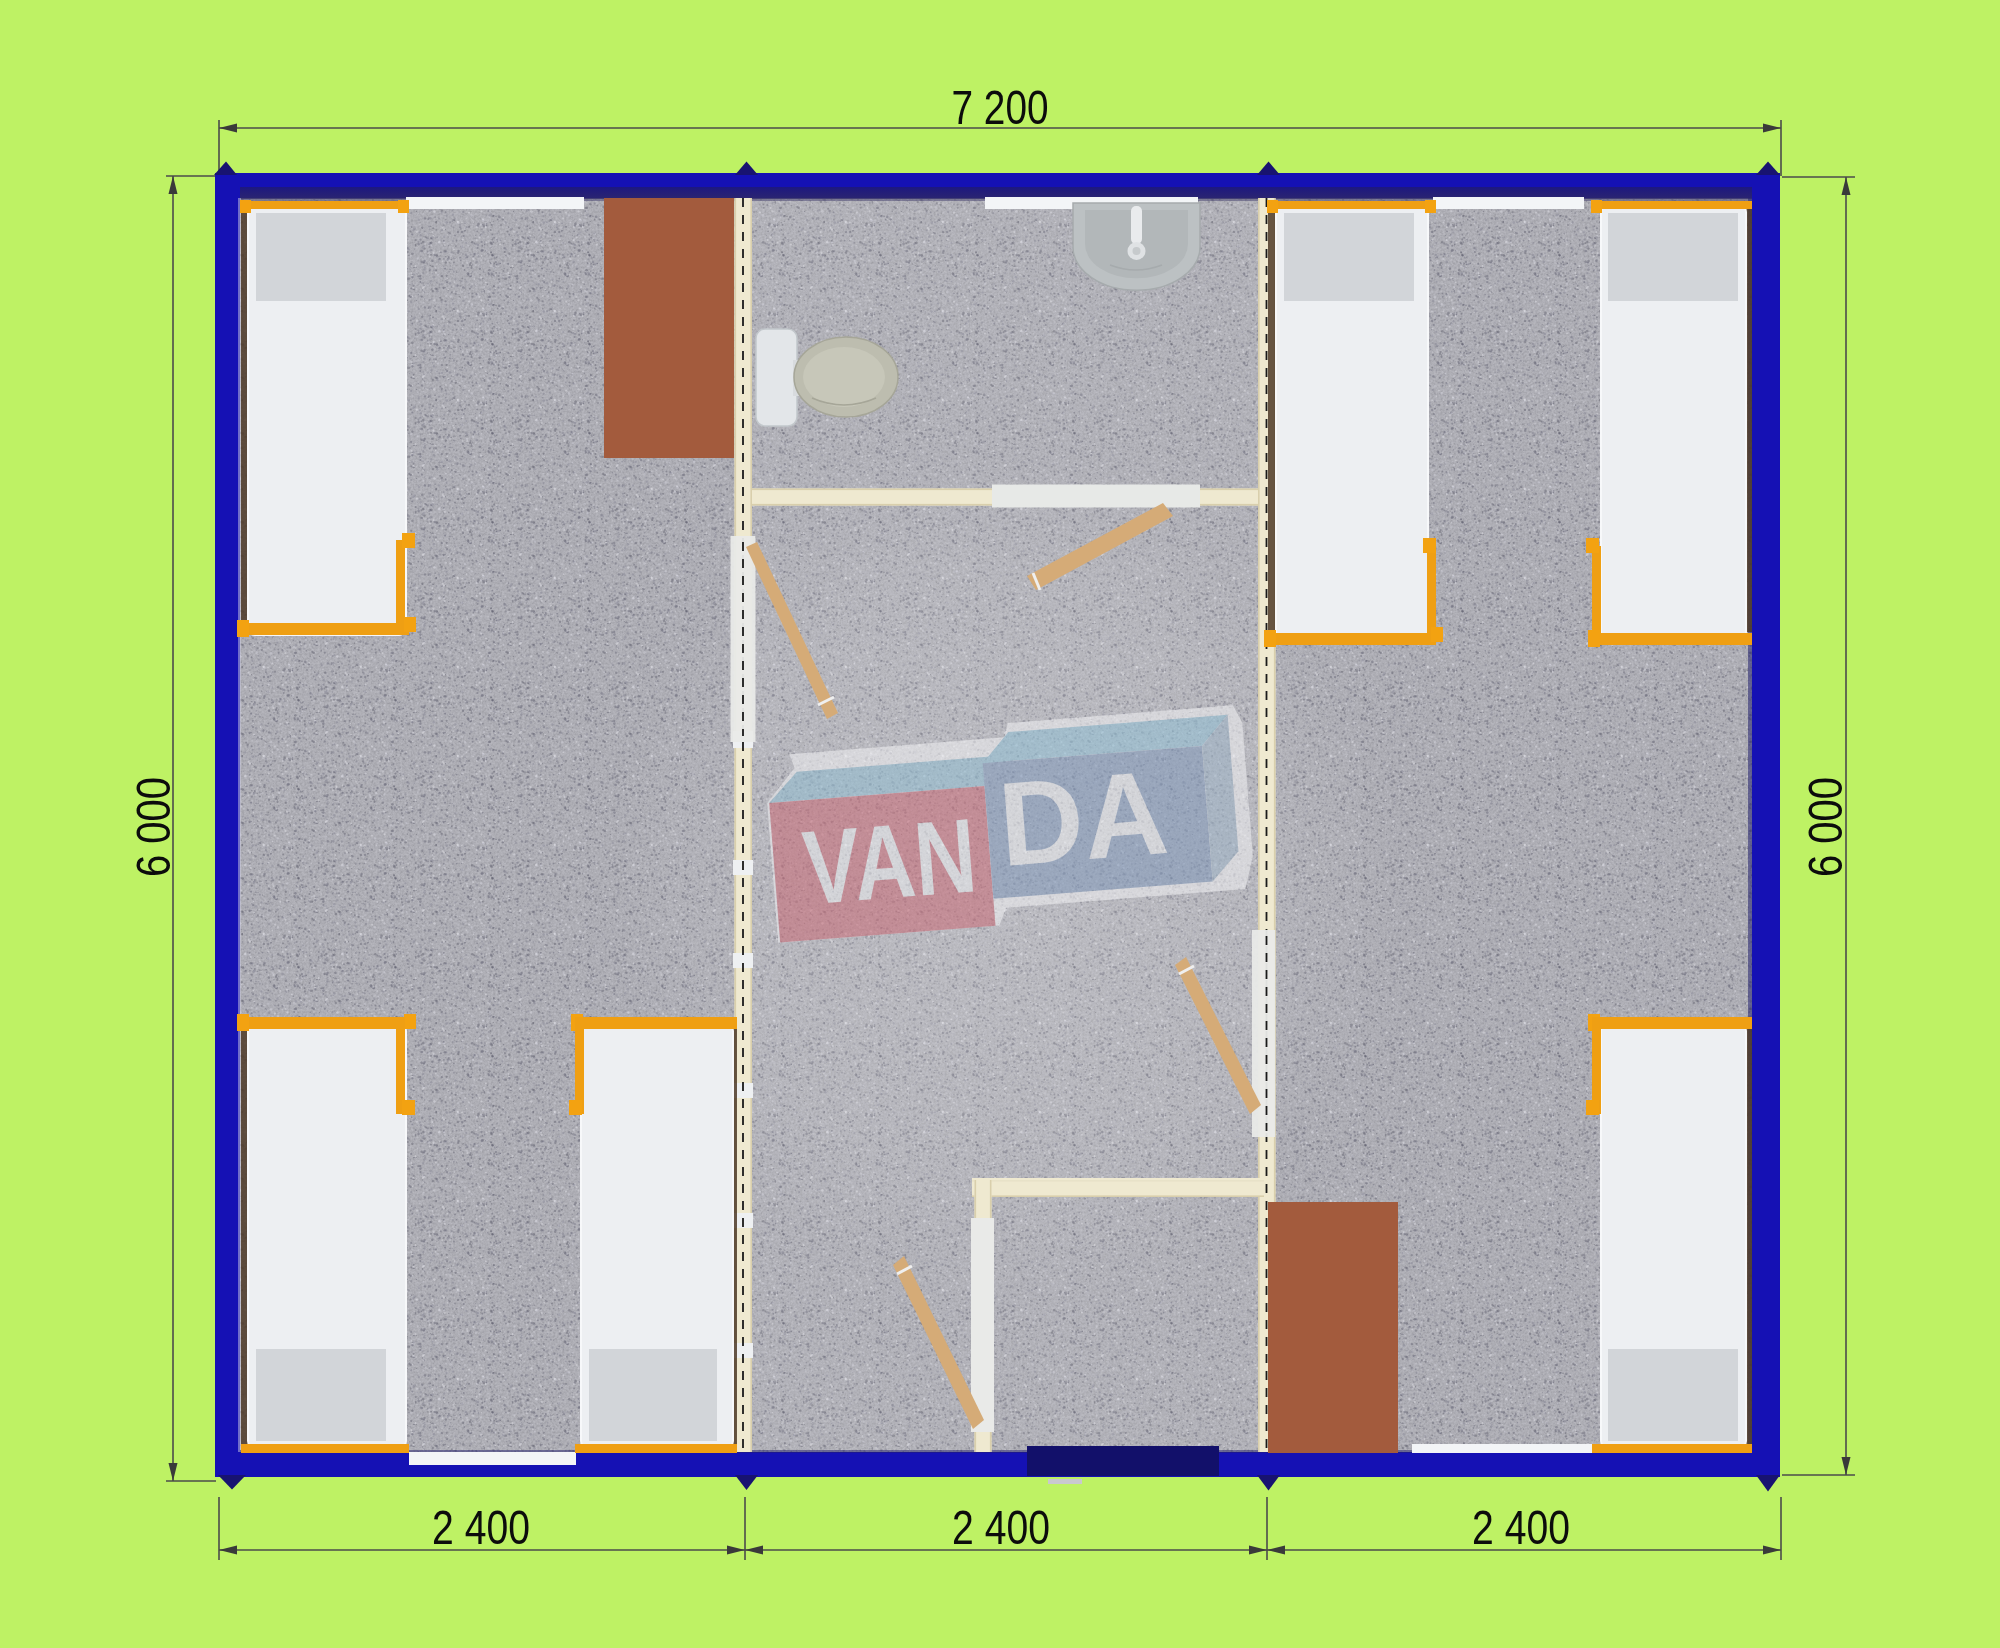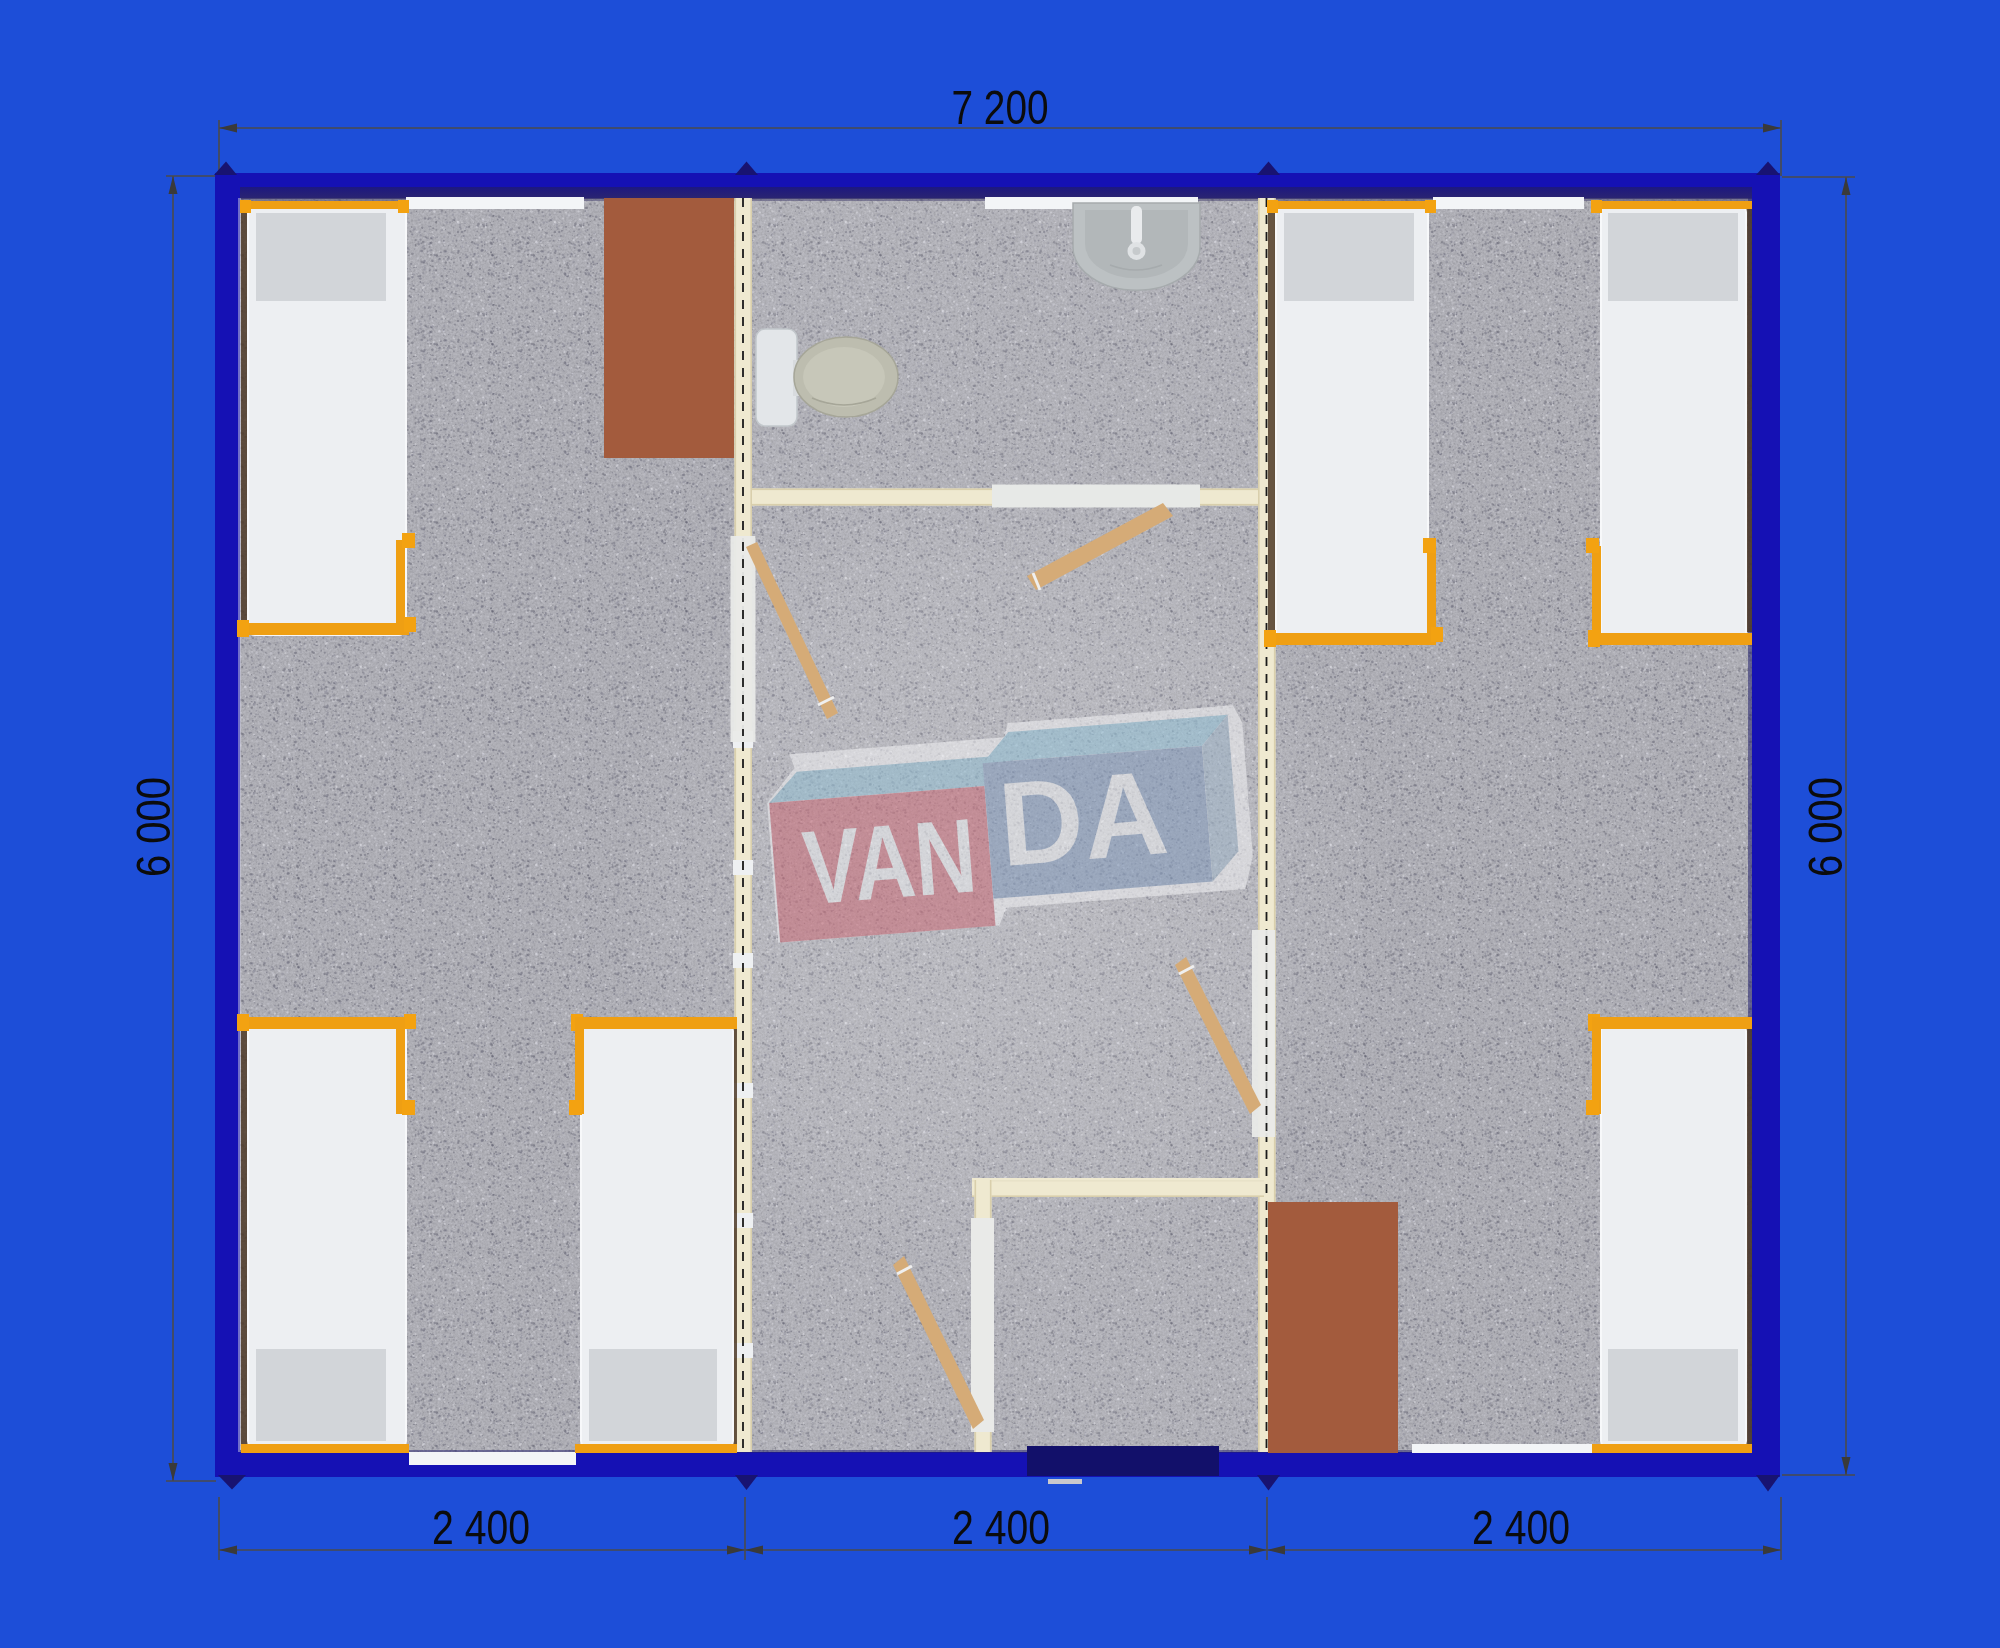--- a/index.html
+++ b/index.html
@@ -1,16 +1,16 @@
 <!DOCTYPE html>
 <html><head>
 <meta charset="utf-8">
 <style>
   html,body{margin:0;padding:0;background:#ffffff;}
-  #page{position:relative;width:2000px;height:1648px;background:#1d4ed8;overflow:hidden;
+  #page{position:relative;width:2000px;height:1648px;background:#bef264;overflow:hidden;
         font-family:"Liberation Sans", sans-serif;}
   svg{display:block}
 </style>
 </head>
 <body>
 <div id="page">
 <svg width="2000" height="1648" viewBox="0 0 2000 1648" xmlns="http://www.w3.org/2000/svg">
 <defs>
   <filter id="carpetN" x="0%" y="0%" width="100%" height="100%">
     <feTurbulence type="fractalNoise" baseFrequency="0.45" numOctaves="3" seed="11" stitchTiles="stitch"></feTurbulence>

